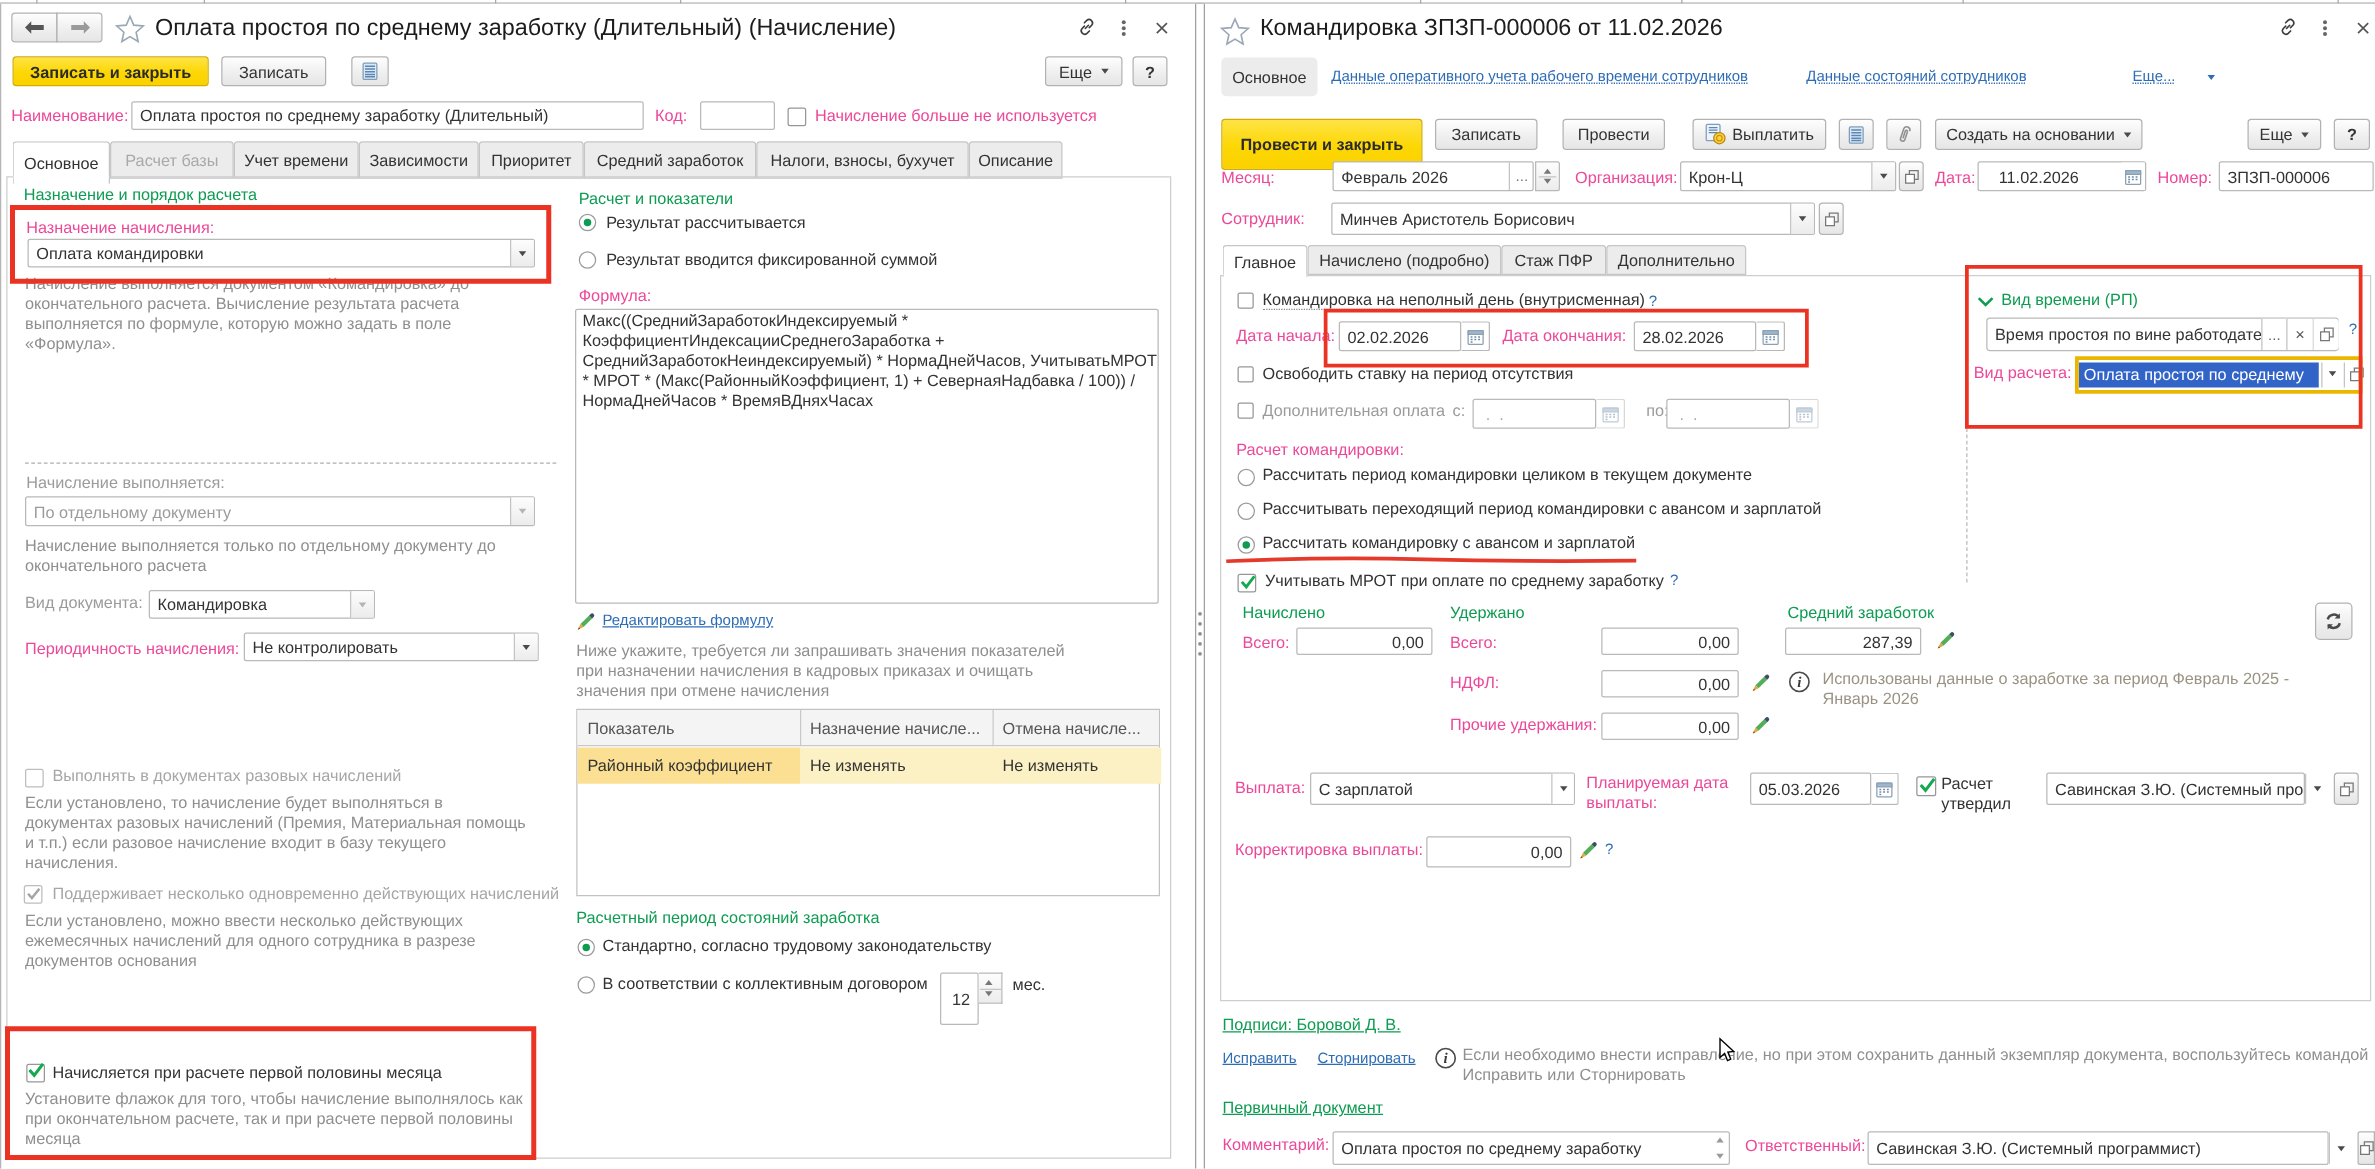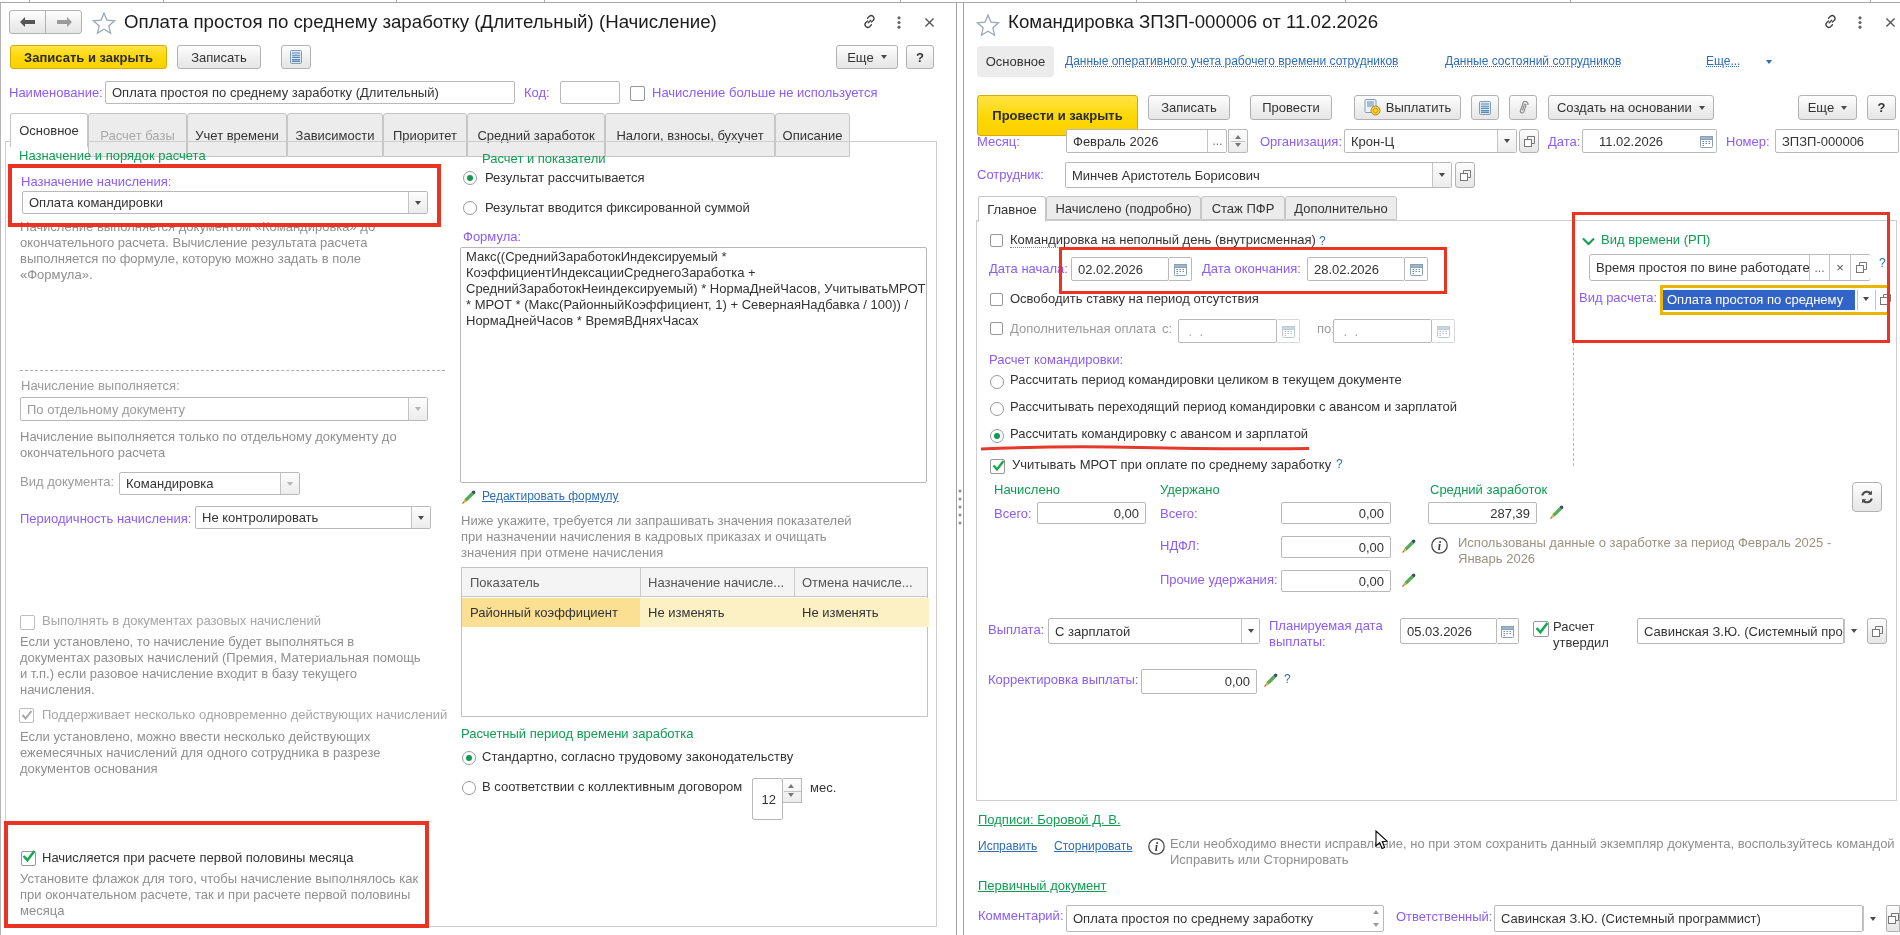--- a/index.html
+++ b/index.html
@@ -1,33 +1,33 @@
 <!DOCTYPE html>
 <html><head><meta charset="utf-8">
 <style>
 html,body{margin:0;padding:0;background:#fff;}
 body{width:1900px;height:935px;position:relative;overflow:hidden;
   font-family:"Liberation Sans",sans-serif;font-size:13px;color:#444;}
 *{box-sizing:border-box;}
 .ab{position:absolute;}
-.lbl{position:absolute;font-size:13px;color:#8b5cf6;white-space:nowrap;}
+.lbl{position:absolute;font-size:13px;color:#ec4899;white-space:nowrap;}
 .glbl{position:absolute;font-size:13px;color:#9b9b9b;white-space:nowrap;}
 .gtxt{position:absolute;font-size:13px;color:#8f8f8f;line-height:16px;white-space:nowrap;}
 .grn{position:absolute;font-size:13px;color:#0d9c51;white-space:nowrap;}
 .inp{position:absolute;border:1px solid #b9b9b9;border-radius:2px;background:#fff;
   font-size:13px;color:#333;padding:0 6px;display:flex;align-items:center;white-space:nowrap;overflow:hidden;}
 .btn{position:absolute;border:1px solid #b2b2b2;border-radius:3px;
   background:linear-gradient(#fefefe,#eeeeee 60%,#e6e6e6);
   font-size:13px;color:#333;display:flex;align-items:center;justify-content:center;white-space:nowrap;}
 .ybtn{position:absolute;border:1px solid #d4ad00;border-radius:3px;
   background:linear-gradient(#ffe345,#fcd703 55%,#fbd100);
   font-size:13px;font-weight:bold;color:#2b2b2b;display:flex;align-items:center;justify-content:center;white-space:nowrap;}
 .link{position:absolute;font-size:12px;color:#2e6db6;text-decoration:underline;white-space:nowrap;}
 .glink{position:absolute;font-size:13px;color:#0d9c51;text-decoration:underline;white-space:nowrap;}
-.tab{position:absolute;top:113px;height:44px;background:#ececec;border:1px solid #c6c6c6;border-radius:3px 3px 0 0;
+.tab{position:absolute;top:113px;height:30px;background:#ececec;border:1px solid #c6c6c6;border-radius:3px 3px 0 0;
   display:flex;align-items:center;justify-content:center;font-size:13px;color:#333;}
 .tab.act{background:#fff;border-bottom:none;height:34px;z-index:3;}
 .redbox{position:absolute;border:4px solid #ea3323;z-index:50;}
 .chk{position:absolute;width:13px;height:13px;border:1px solid #979797;border-radius:2px;background:#fff;}
 .rad{position:absolute;width:14px;height:14px;border:1px solid #9a9a9a;border-radius:50%;background:#fff;}
 .rad.sel::after{content:"";position:absolute;left:3px;top:3px;width:6px;height:6px;border-radius:50%;background:#0d9c51;}
 .dd{position:absolute;right:0;top:0;bottom:0;width:20px;border-left:1px solid #c4c4c4;
   background:linear-gradient(#fdfdfd,#ececec);display:flex;align-items:center;justify-content:center;}
 .dar{width:0;height:0;border-left:3.5px solid transparent;border-right:3.5px solid transparent;border-top:4.5px solid #4a4a4a;}
 .dar.g{border-top-color:#b5b5b5;}
@@ -143,21 +143,21 @@
 <div class="gtxt" style="left:20px;top:729px;">Если установлено, можно ввести несколько действующих<br>ежемесячных начислений для одного сотрудника в разрезе<br>документов основания</div>
 
 <div class="redbox" style="left:4px;top:821px;width:425px;height:107px;"></div>
 <div class="chk" style="left:21px;top:851px;width:15px;height:15px;"></div>
 <svg width="14" height="13" viewBox="0 0 13 12" style="left:22px;top:850px;">
     <path d="M1.5 5.5 L5 9.5 L11.5 1" fill="none" stroke="#13a94e" stroke-width="2.3"></path>
   </svg>
 <div class="lbl" style="left:42px;top:850px;color:#333;">Начисляется при расчете первой половины месяца</div>
 <div class="gtxt" style="left:20px;top:871px;">Установите флажок для того, чтобы начисление выполнялось как<br>при окончательном расчете, так и при расчете первой половины<br>месяца</div>
 
-<div class="grn" style="left:482px;top:151px;">Расчет и показатели</div>
+<div class="grn" style="left:463px;top:151px;">Расчет и показатели</div>
 <div class="rad sel" style="left:463px;top:171px;"></div>
 <div class="lbl" style="left:485px;top:170px;color:#333;">Результат рассчитывается</div>
 <div class="rad" style="left:463px;top:201px;"></div>
 <div class="lbl" style="left:485px;top:200px;color:#333;">Результат вводится фиксированной суммой</div>
 <div class="lbl" style="left:463px;top:229px;">Формула:</div>
 <div class="ab" style="left:460px;top:247px;width:467px;height:236px;border:1px solid #b9b9b9;border-radius:2px;padding:1px 5px;font-size:13px;color:#333;line-height:16px;white-space:nowrap;">Макс((СреднийЗаработокИндексируемый *<br>КоэффициентИндексацииСреднегоЗаработка +<br>СреднийЗаработокНеиндексируемый) * НормаДнейЧасов, УчитыватьМРОТ<br>* МРОТ * (Макс(РайонныйКоэффициент, 1) + СевернаяНадбавка / 100)) /<br>НормаДнейЧасов * ВремяВДняхЧасах</div>
 <svg width="15" height="15" viewBox="0 0 15 15" style="left:461px;top:490px;">
     <path d="M3.4 9.2 L10.3 2.3 L12.7 4.7 L5.8 11.6 Z" fill="#53ae57"></path>
     <path d="M10.3 2.3 L11.5 1.1 a1.55 1.55 0 0 1 2.4 2.4 L12.7 4.7 Z" fill="#3c4f63"></path>
     <path d="M1.2 13.8 L3.4 9.2 L5.8 11.6 Z" fill="#e8a33d"></path>
@@ -172,21 +172,21 @@
  <div style="position:absolute;left:332px;top:0;width:1px;height:29px;background:#c9c9c9;"></div>
  <div style="position:absolute;left:8px;top:7px;color:#555;">Показатель</div>
  <div style="position:absolute;left:186px;top:7px;color:#555;">Назначение начисле...</div>
  <div style="position:absolute;left:340px;top:7px;color:#555;">Отмена начисле...</div>
  <div style="position:absolute;left:0;top:30px;width:178px;height:29px;background:#fbdf93;"></div>
  <div style="position:absolute;left:178px;top:30px;width:289px;height:29px;background:#fcf0c5;"></div>
  <div style="position:absolute;left:8px;top:37px;color:#333;">Районный коэффициент</div>
  <div style="position:absolute;left:186px;top:37px;color:#333;">Не изменять</div>
  <div style="position:absolute;left:340px;top:37px;color:#333;">Не изменять</div>
 </div>
-<div class="grn" style="left:461px;top:726px;">Расчетный период времени заработка</div>
+<div class="grn" style="left:461px;top:726px;">Расчетный период состояний заработка</div>
 <div class="rad sel" style="left:462px;top:751px;"></div>
 <div class="lbl" style="left:482px;top:749px;color:#333;">Стандартно, согласно трудовому законодательству</div>
 <div class="rad" style="left:462px;top:781px;"></div>
 <div class="lbl" style="left:482px;top:779px;color:#333;">В соответствии с коллективным договором</div>
 <div class="inp" style="left:752px;top:778px;width:31px;height:42px;justify-content:flex-end;">12</div>
 <div class="ab" style="left:783px;top:778px;width:19px;height:25px;border:1px solid #b9b9b9;border-left:none;background:linear-gradient(#fdfdfd,#ececec);">
  <span class="dar" style="position:absolute;left:5px;top:5px;transform:rotate(180deg);border-left-width:3.5px;border-right-width:3.5px;border-top-width:4px;border-top-color:#777;"></span>
  <span class="dar" style="position:absolute;left:5px;bottom:5px;border-left-width:3.5px;border-right-width:3.5px;border-top-width:4px;border-top-color:#777;"></span>
  <span style="position:absolute;left:1px;top:12px;width:17px;height:1px;background:#c4c4c4;"></span>
 </div>

